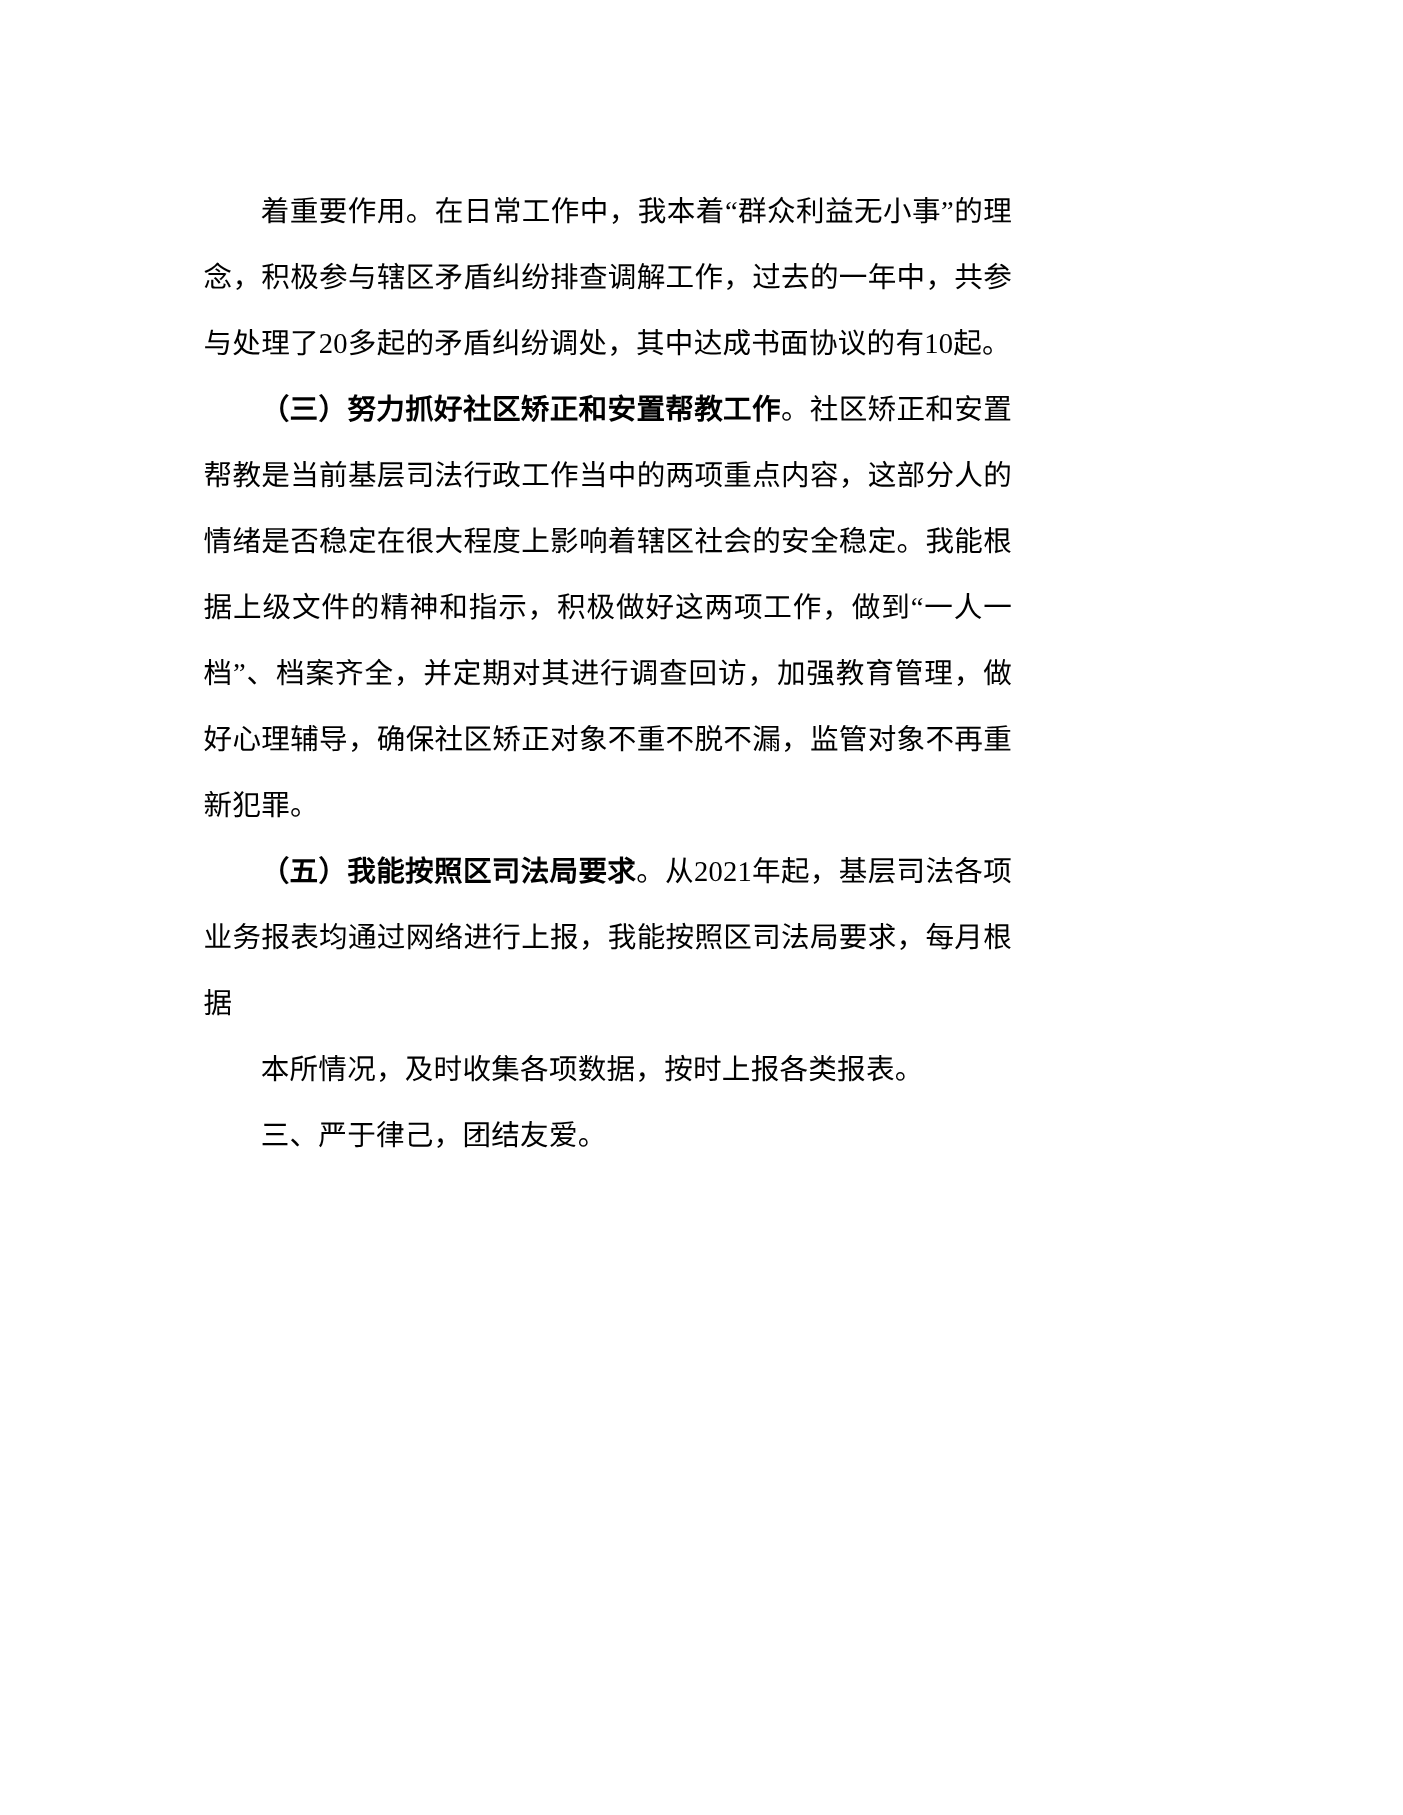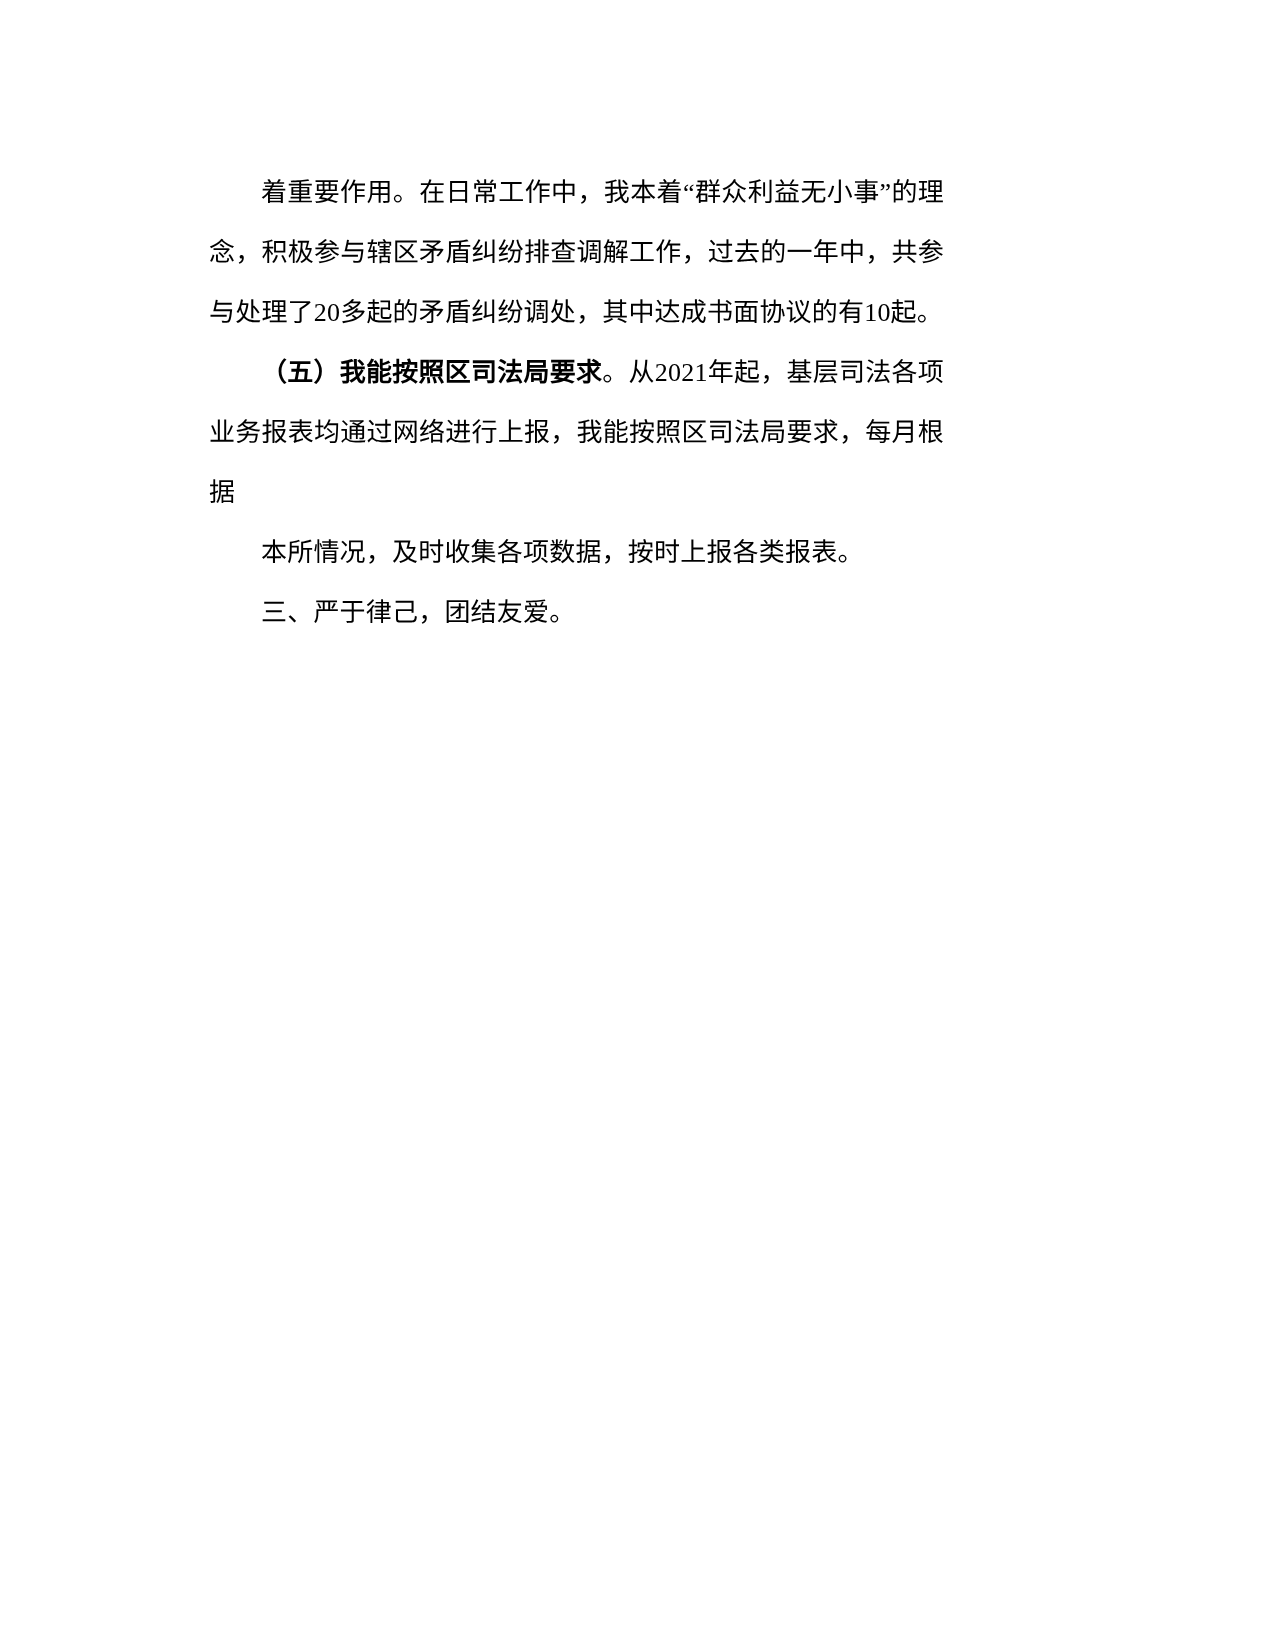--- a/index.html
+++ b/index.html
@@ -12,21 +12,20 @@
     height: 1650px;
     overflow: hidden;
     font-family: "Liberation Serif", "DejaVu Serif", serif;
   }
   .page {
     box-sizing: border-box;
     width: 1028px;
     height: 1650px;
     padding: 163px 108px 0 185px;
     background: #ffffff;
-    margin-left: 24px;
   }
   .doc-body p {
     margin: 0;
     padding: 0;
     font-size: 26px;
     line-height: 60px;
     color: #000000;
     text-align: justify;
     text-justify: inter-ideograph;
     text-indent: 2em;
@@ -38,17 +37,18 @@
   .doc-body p .run-regular {
     font-weight: normal;
   }
 </style>
 </head>
 <body>
 
 <div class="page">
   <div class="doc-body">
       <p><span class="run-regular">着重要作用。在日常工作中，我本着“群众利益无小事”的理念，积极参与辖区矛盾纠纷排查调解工作，过去的一年中，共参与处理了20多起的矛盾纠纷调处，其中达成书面协议的有10起。</span></p>
+      <p><span class="run-bold">（三）努力抓好社区矫正和安置帮教工作</span><span class="run-regular">。社区矫正和安置帮教是当前基层司法行政工作当中的两项重点内容，这部分人的情绪是否稳定在很大程度上影响着辖区社会的安全稳定。我能根据上级文件的精神和指示，积极做好这两项工作，做到“一人一档”、档案齐全，并定期对其进行调查回访，加强教育管理，做好心理辅导，确保社区矫正对象不重不脱不漏，监管对象不再重新犯罪。</span></p>
       <p><span class="run-bold">（五）我能按照区司法局要求</span><span class="run-regular">。从2021年起，基层司法各项业务报表均通过网络进行上报，我能按照区司法局要求，每月根据</span></p>
       <p><span class="run-regular">本所情况，及时收集各项数据，按时上报各类报表。</span></p>
       <p><span class="run-regular">三、严于律己，团结友爱。</span></p>
     </div>
 </div>
 
 </body></html>

